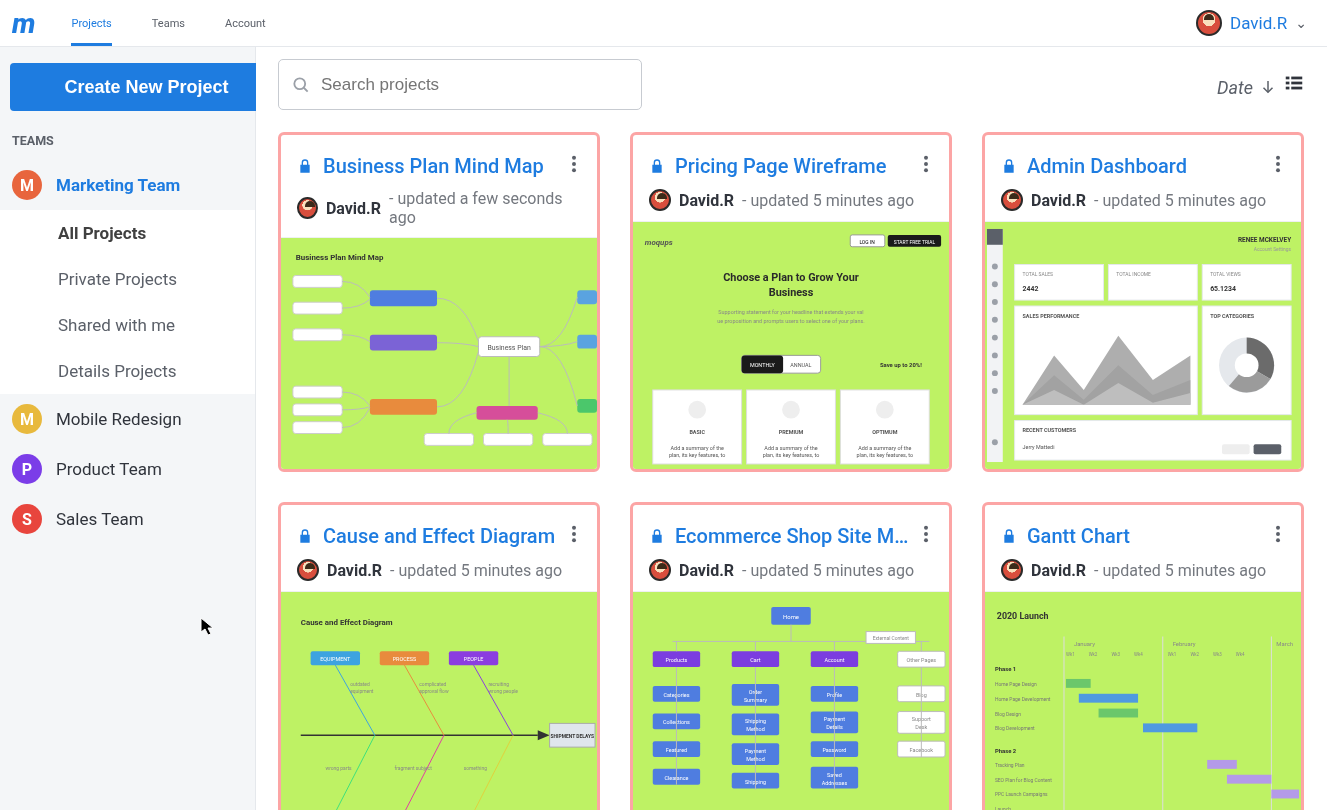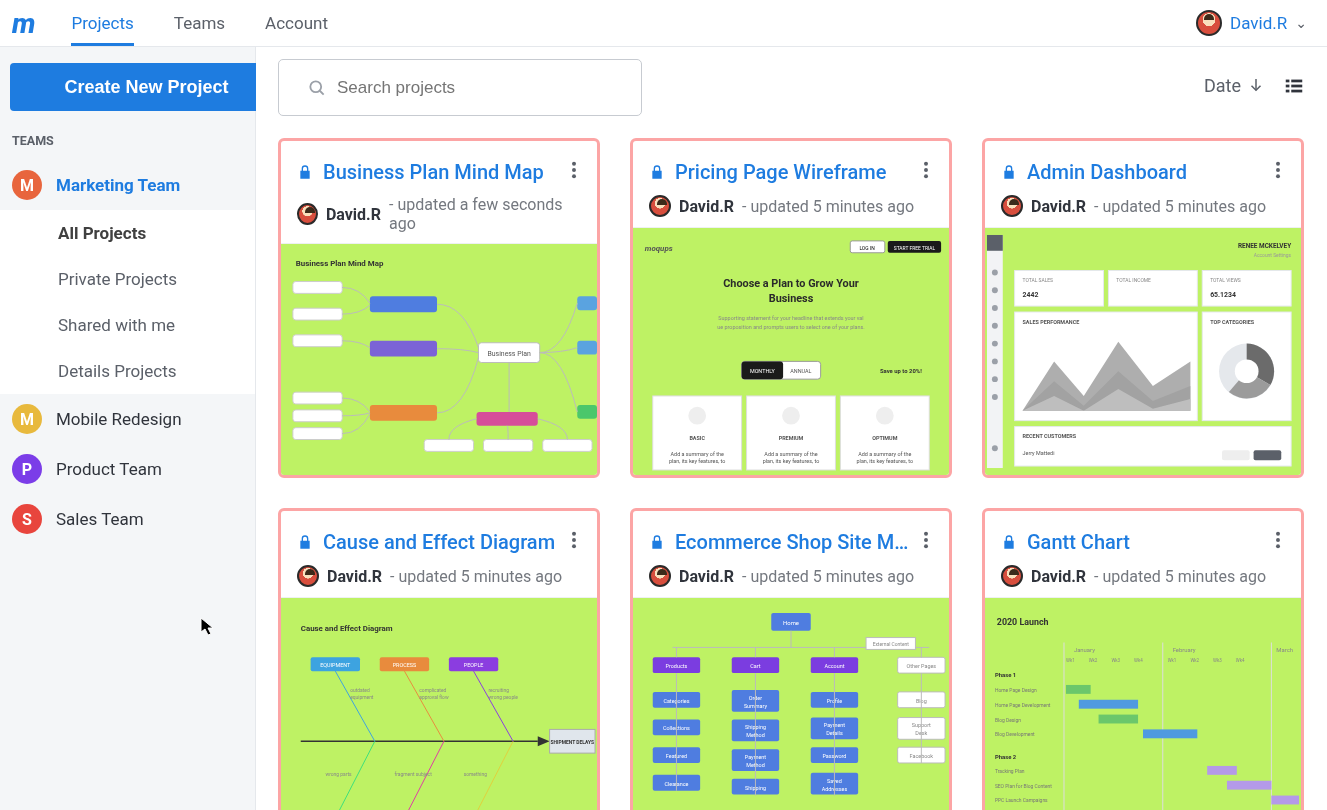--- a/index.html
+++ b/index.html
@@ -22,21 +22,21 @@
   font-style: italic;
   font-weight: 800;
   font-size: 28px;
   color: #1e7ce0;
   margin-right: 36px;
 }
 .topnav { display: flex; gap: 40px; height: 100%; }
 .topnav a {
   display: flex;
   align-items: center;
-  font-size: 17px;
+  font-size: 11px;
   color: #5b6069;
   text-decoration: none;
   height: 100%;
   border-bottom: 3px solid transparent;
   padding-top: 3px;
 }
 .topnav a.active { color: #1e7ce0; border-bottom-color: #1e7ce0; }
 .spacer { flex: 1; }
 .userbox { display: flex; align-items: center; gap: 8px; cursor: pointer; }
 .avatar {
@@ -96,34 +96,34 @@
 .team-purple { background: #7b3de8; }
 .team-red { background: #e8453d; }
 .sub-items { background: #fff; }
 .sub-item { padding: 13px 12px 13px 58px; font-size: 17px; color: #5b6069; cursor: pointer; }
 .sub-item.active { font-weight: 700; color: #404040; }
 
 .content { flex: 1; background: #fff; padding: 12px 22px; overflow: auto; }
 .toolbar { display: flex; align-items: center; gap: 20px; margin-bottom: 22px; }
 .search {
   display: flex; align-items: center;
-  width: 364px; height: 57px;
+  width: 364px; height: 51px;
   border: 1px solid #c7cbd1;
   border-radius: 5px;
-  padding: 0 28px;
+  padding: 0 12px;
   background: #fff;
 }
 .search svg { color: #9ba0a8; }
 .search input {
   border: none; outline: none;
   font-size: 17px; color: #5b6069;
   margin-left: 10px; flex: 1;
   background: transparent;
 }
-.tool-right { display: flex; align-items: flex-start; gap: 18px; color: #5b6069; margin-left: auto;}
+.tool-right { display: flex; align-items: flex-end; gap: 6px; color: #5b6069; margin-left: auto; font-style: italic;}
 .sort { font-size: 18px; display: flex; align-items: center; gap: 6px; cursor: pointer;}
 .view-toggle { cursor: pointer; color: #30343c; }
 
 .grid {
   display: grid;
   grid-template-columns: repeat(3, 322px);
   gap: 30px;
 }
 .card {
   border: 3px solid #fca5a5;

